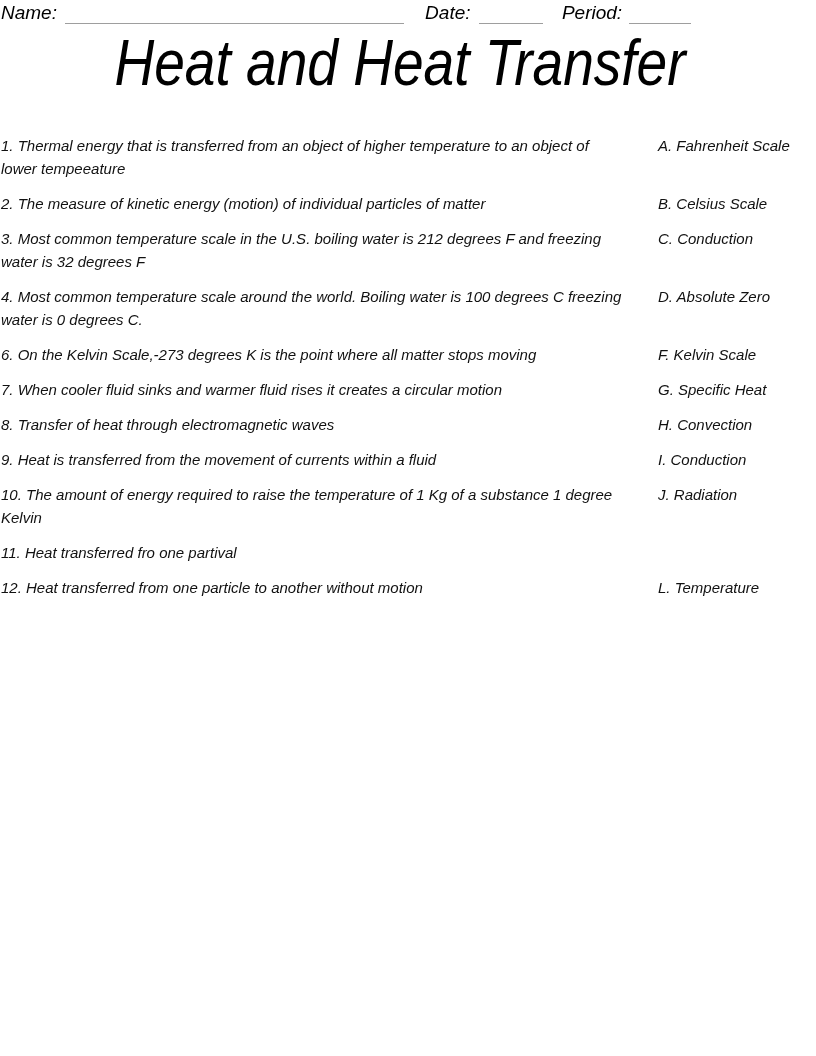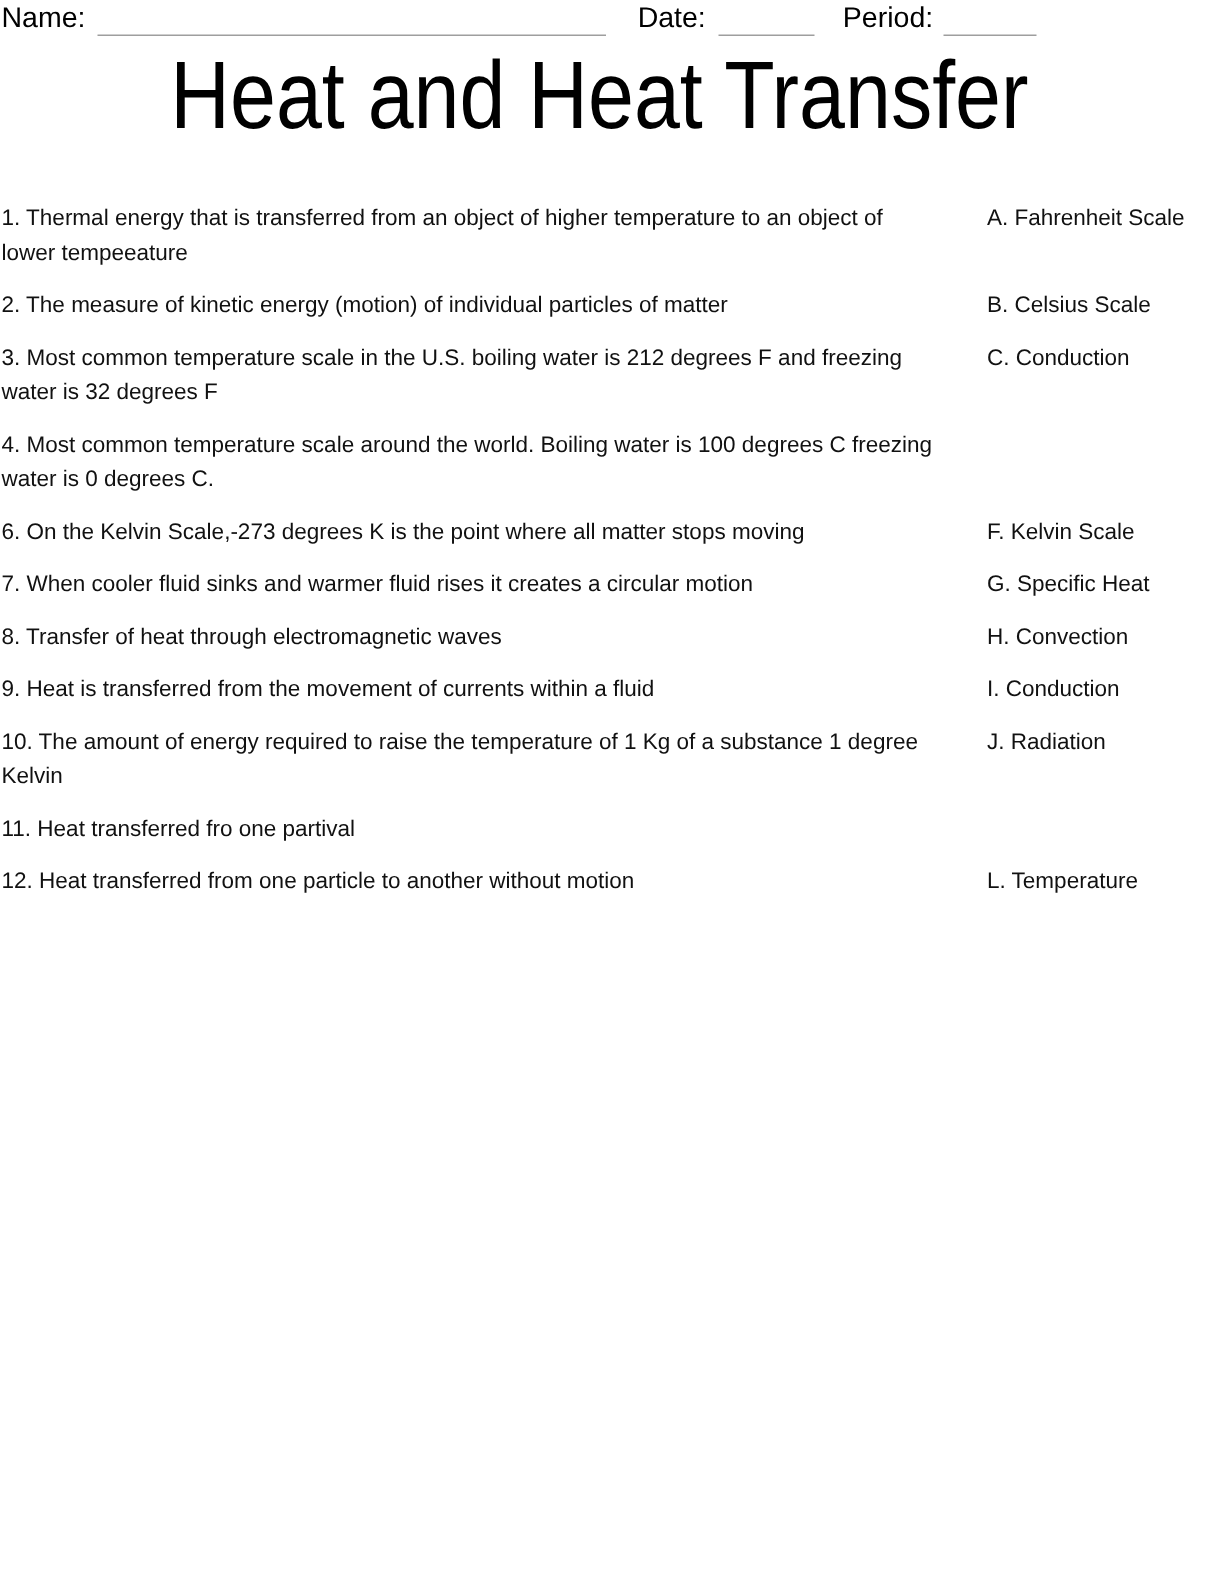--- a/index.html
+++ b/index.html
@@ -9,20 +9,21 @@
     background: #ffffff;
     font-family: "Liberation Sans", sans-serif;
     color: #000000;
     overflow: hidden;
   }
   .sheet {
     width: 732px;
     height: 1056px;
     padding: 2px 0 16px 1px;
     position: relative;
+    font-style: italic;
   }
 
   
   .fillin-row {
     display: flex;
     align-items: flex-end;
     height: 22px;
     font-size: 19px;
     padding-right: 41px;
     color: #000000;
@@ -104,20 +105,21 @@
       <div class="a-cell">B. Celsius Scale</div>
     </div>
 
     <div class="match-row">
       <div class="q-cell">3. Most common temperature scale in the U.S. boiling water is 212 degrees F and freezing water is 32 degrees F</div>
       <div class="a-cell">C. Conduction</div>
     </div>
 
     <div class="match-row">
       <div class="q-cell">4. Most common temperature scale around the world. Boiling water is 100 degrees C freezing water is 0 degrees C.</div>
+      <div class="a-cell">D. Absolute Zero</div>
     </div>
 
 
     <div class="match-row">
       <div class="q-cell">6. On the Kelvin Scale,-273 degrees K is the point where all matter stops moving</div>
       <div class="a-cell">F. Kelvin Scale</div>
     </div>
 
     <div class="match-row">
       <div class="q-cell">7. When cooler fluid sinks and warmer fluid rises it creates a circular motion</div>

